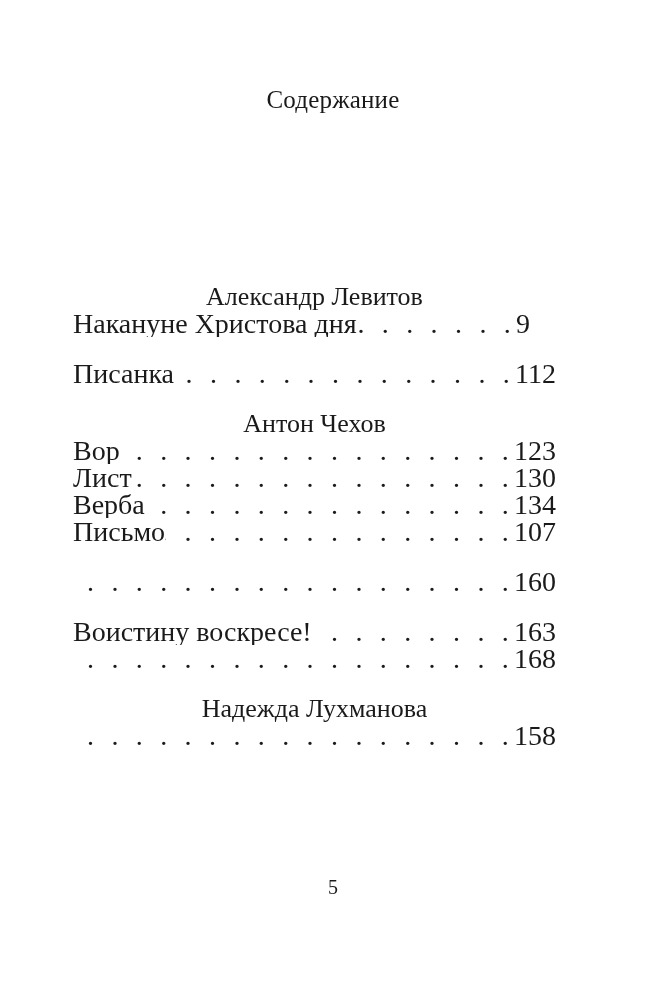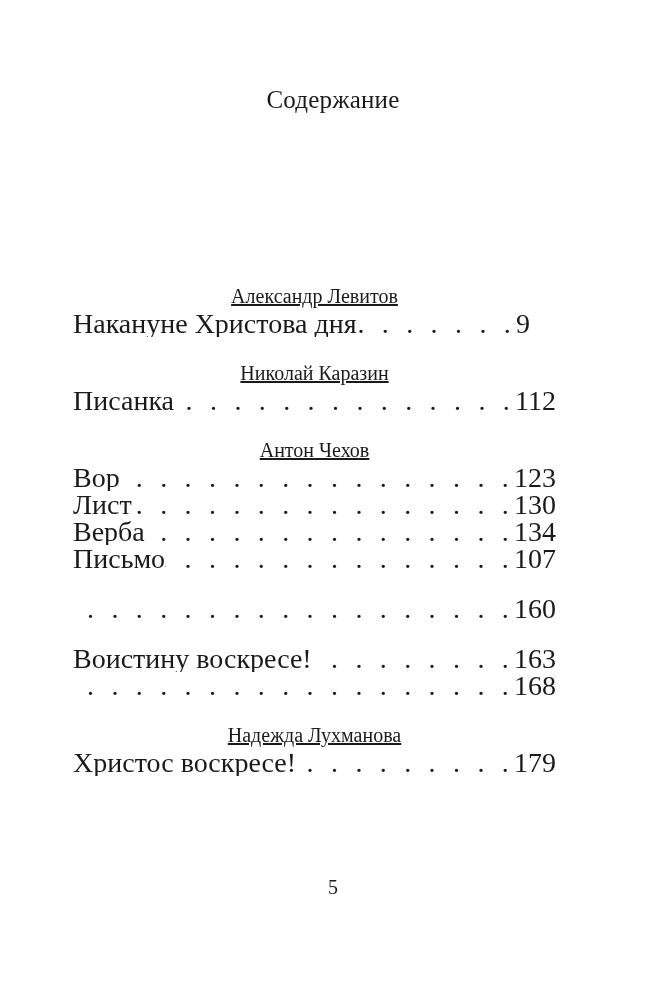--- a/index.html
+++ b/index.html
@@ -28,24 +28,23 @@
       position: absolute;
       top: 283px;
       left: 73px;
       width: 483px;
     }
     .section {
       margin-bottom: 23px;
     }
     .author {
       text-align: center;
-      font-size: 20px;
+      font-size: 26px;
       line-height: 27px;
       height: 27px;
-      text-decoration: underline;
     }
     .entry {
       display: flex;
       align-items: baseline;
       font-size: 28px;
       line-height: 27px;
       height: 27px;
       white-space: nowrap;
       overflow: hidden;
     }
@@ -89,21 +88,20 @@
   <div class="section">
     <div class="author">Александр Левитов</div>
     <div class="entry short">
       <span class="entry-title">Накануне Христова дня</span>
       <span class="entry-leader"><span>. . . . . . . . . . . . . . . . . . . . . . . . . . . . . . . . . . . . . . . . . . . . . . . . . . . .</span></span>
       <span class="entry-page">9</span>
     </div>
   </div>
 
   <div class="section">
-    <div class="author">Николай Каразин</div>
     <div class="entry">
       <span class="entry-title">Писанка</span>
       <span class="entry-leader"><span>. . . . . . . . . . . . . . . . . . . . . . . . . . . . . . . . . . . . . . . . . . . . . . . . . . . .</span></span>
       <span class="entry-page">112</span>
     </div>
   </div>
 
   <div class="section">
     <div class="author">Антон Чехов</div>
     <div class="entry">
@@ -143,21 +141,20 @@
     </div>
     <div class="entry">
       <span class="entry-leader"><span>. . . . . . . . . . . . . . . . . . . . . . . . . . . . . . . . . . . . . . . . . . . . . . . . . . . .</span></span>
       <span class="entry-page">168</span>
     </div>
   </div>
 
   <div class="section">
     <div class="author">Надежда Лухманова</div>
     <div class="entry">
-      <span class="entry-title">Христос воскресе!</span>
       <span class="entry-leader"><span>. . . . . . . . . . . . . . . . . . . . . . . . . . . . . . . . . . . . . . . . . . . . . . . . . . . .</span></span>
-      <span class="entry-page">179</span>
+      <span class="entry-page">158</span>
     </div>
   </div>
 
 </div>
 
 <div class="page-number">5</div>
 
 </body></html>

